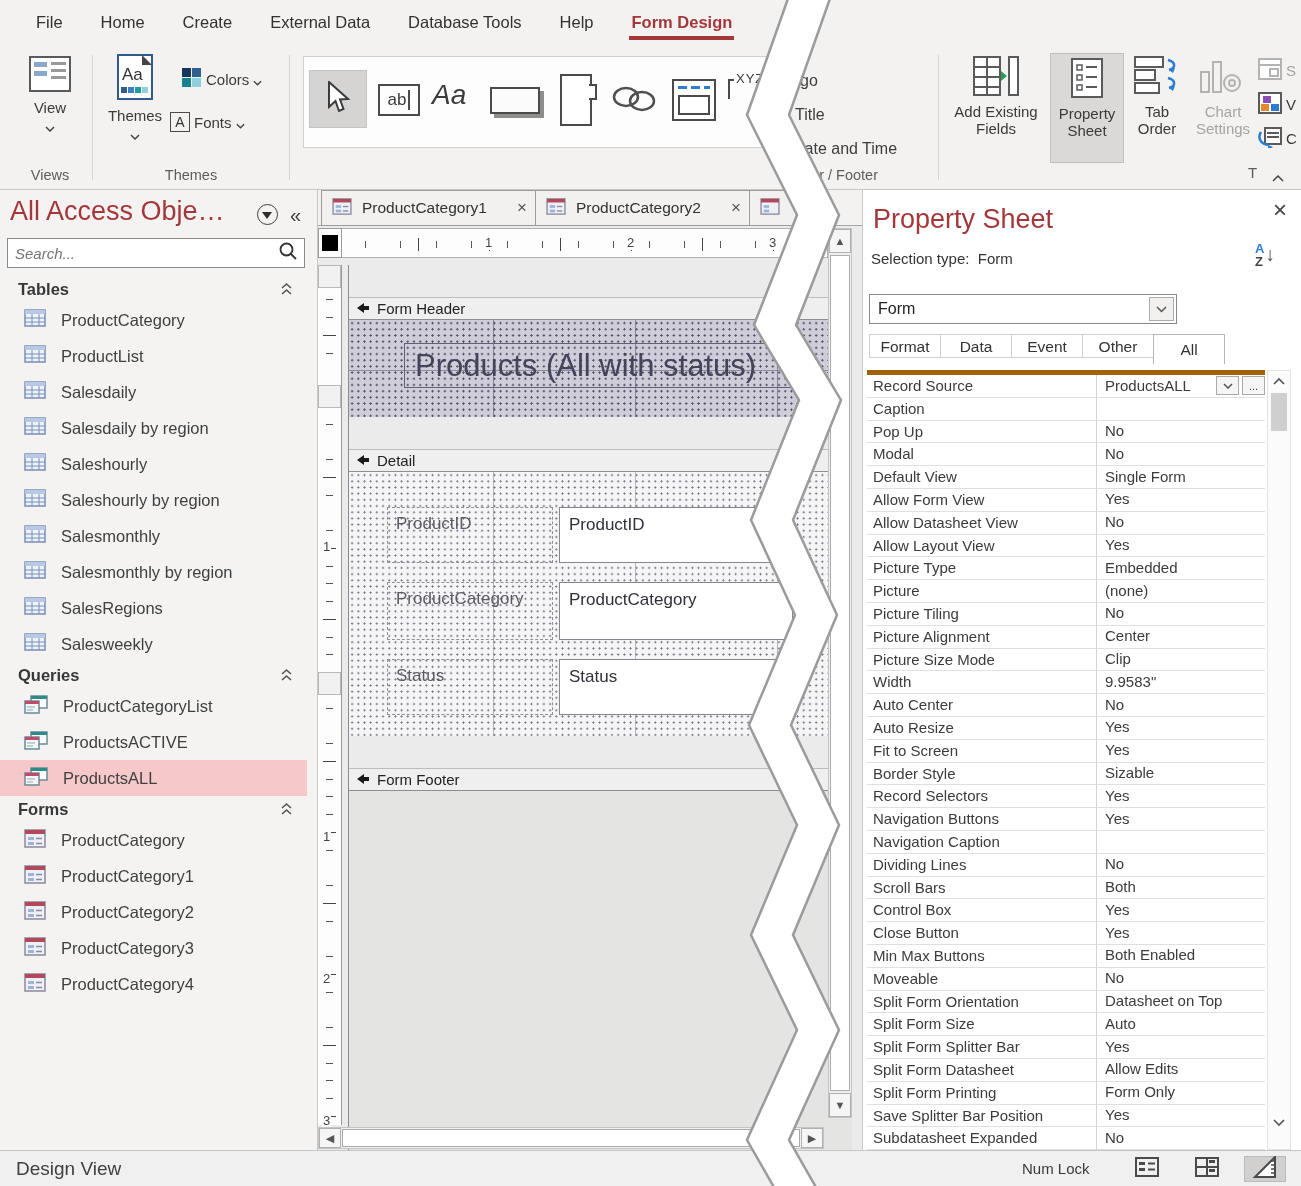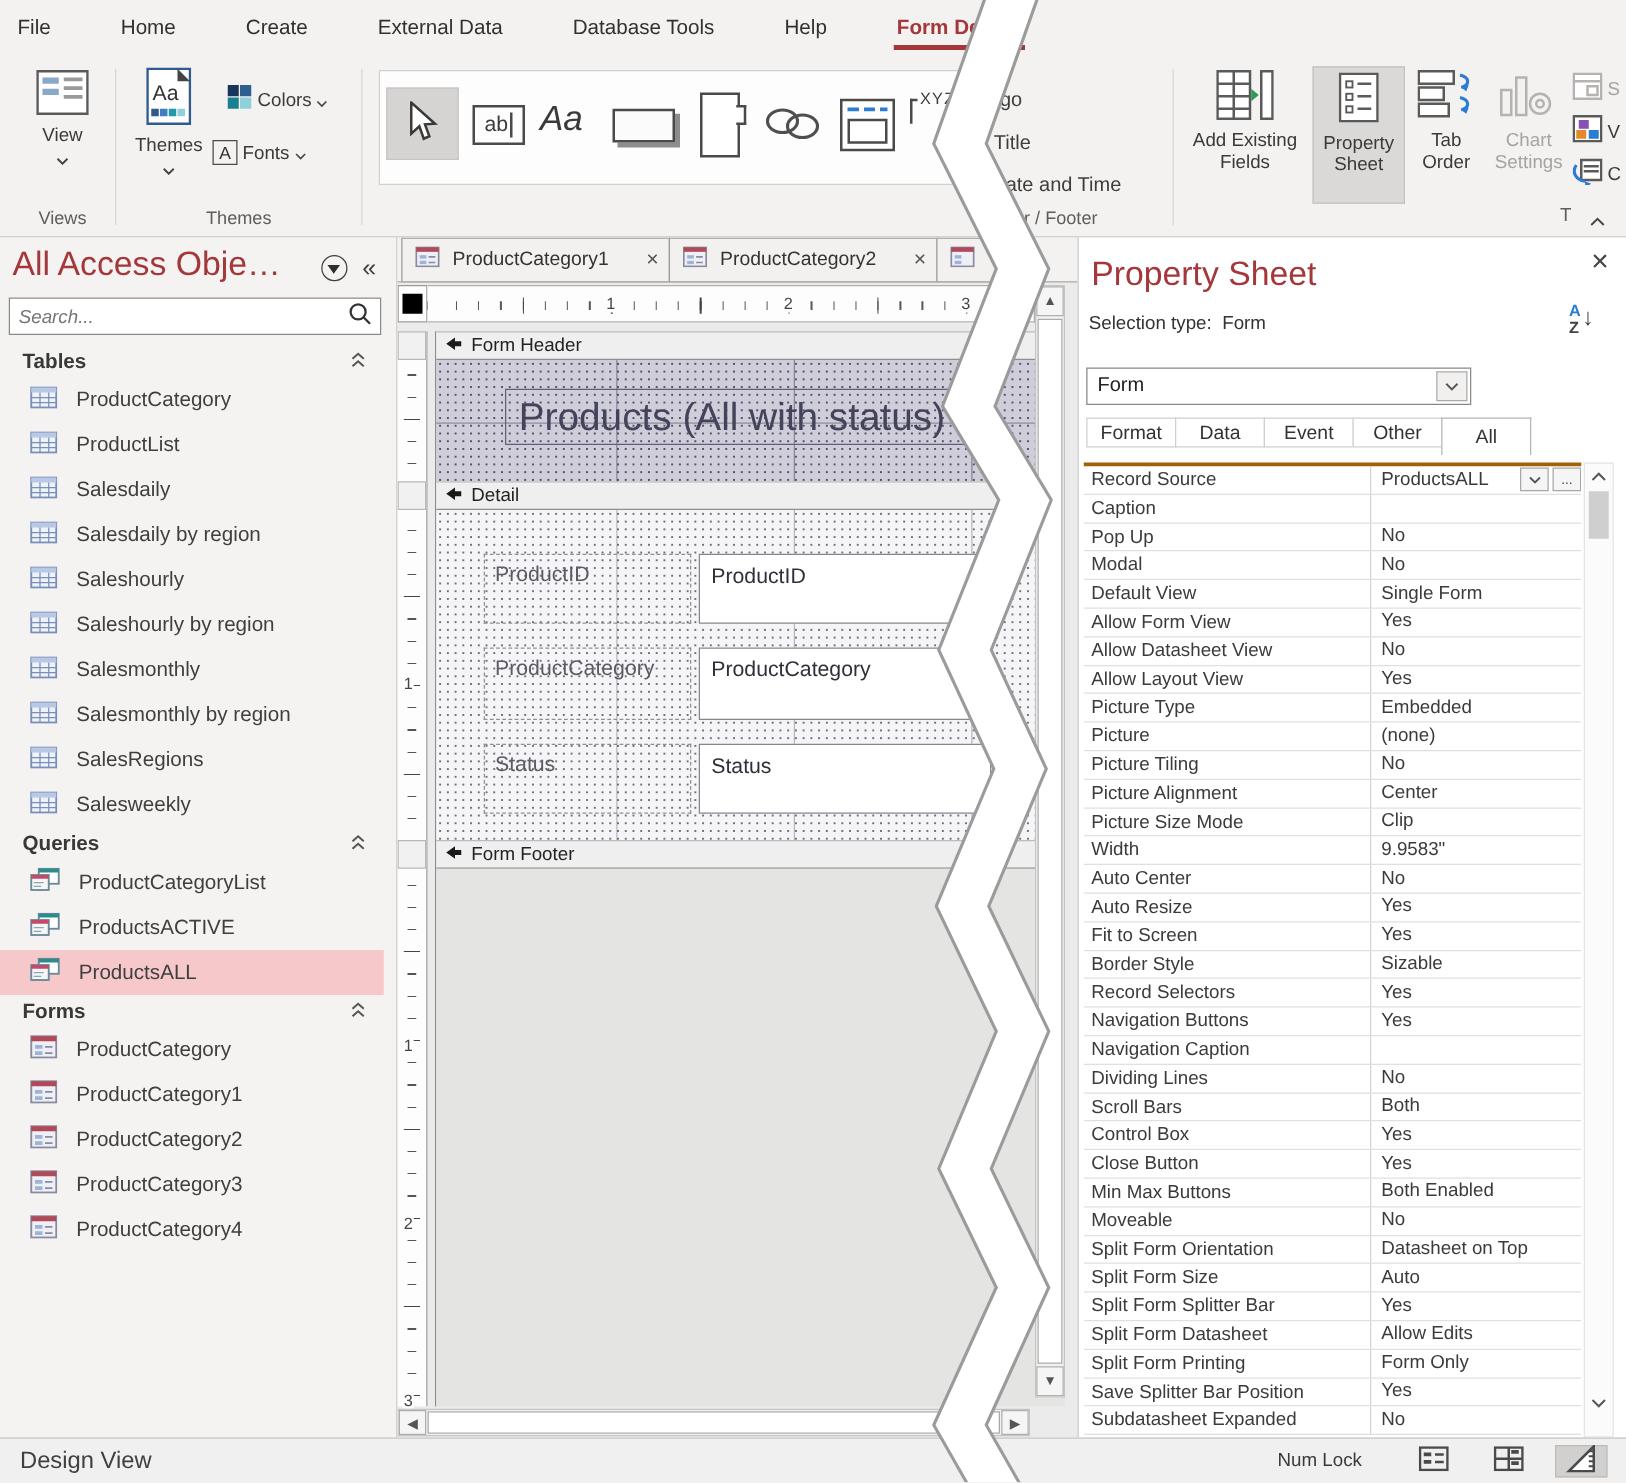--- a/index.html
+++ b/index.html
@@ -2,21 +2,21 @@
 <html><head>
 <meta charset="utf-8">
 <style>
   * { margin:0; padding:0; box-sizing:border-box; }
   html,body { width:1301px; height:1186px; }
   body { font-family:"Liberation Sans", sans-serif; background:#f3f2f1; overflow:hidden; }
   .app { position:relative; width:1301px; height:1186px; background:#f3f2f1; overflow:hidden; }
 
   
   .ribbon { position:absolute; left:0; top:0; width:1301px; height:190px; background:#f3f2f1; border-bottom:1px solid #c8c6c4; }
-  .ribbon-tabs { position:absolute; left:0; top:0; height:45px; display:flex; align-items:center; gap:28px; }
+  .ribbon-tabs { position:absolute; left:0; top:0; height:45px; display:flex; align-items:center; padding-left:22px; gap:10px; }
   .rtab { position:relative; font-size:16.5px; color:#323130; padding:6px 14px; cursor:pointer; white-space:nowrap; }
   .rtab.active { color:#a4373a; font-weight:bold; }
   .rtab.active::after { content:""; position:absolute; left:12px; right:12px; bottom:-2px; height:4px; background:#a4373a; }
   .grp-label { position:absolute; top:167px; font-size:14.5px; color:#5f5d5b; text-align:center; }
   .vsep { position:absolute; top:55px; height:125px; width:1px; background:#d8d6d4; }
 
   .bigbtn { position:absolute; display:flex; flex-direction:column; align-items:center; color:#3b3a39; font-size:15px; }
   .bigbtn .blabel { margin-top:4px; text-align:center; line-height:17px; }
   .chev { display:inline-block; margin-top:2px; }
   .btn-active { background:#dbd9d7; border:1px solid #c3c1bf; }
@@ -80,21 +80,21 @@
   
   .ruler-v { position:absolute; left:0; top:75px; width:24px; height:860px; background:#fdfdfd; border-right:1px solid #9a9a9a; }
   .ruler-v .minor { position:absolute; top:0; bottom:0; left:8px; width:7px;
       background:repeating-linear-gradient(to bottom,transparent 0 16.75px,#555 16.75px 17.75px); }
   .ruler-v .major { position:absolute; top:0; bottom:0; left:5px; width:13px;
       background:repeating-linear-gradient(to bottom,transparent 0 70px,#444 70px 71px); }
   .rnum-v { position:absolute; left:4px; font-size:13px; color:#444; background:#fdfdfd; padding:2px 1px; }
   .ruler-blank { position:absolute; left:0; width:23px; height:23px; background:#f1f1f1; border:1px solid #b8b8b8; }
   
   .formarea { position:absolute; left:30px; top:75px; width:504px; border-left:1px solid #8c8c8c; }
-  .secbar { height:23px; background:#efefef; border-top:1px solid #bcbcbc; border-bottom:1px solid #8e8e8e; display:flex; align-items:center; }
+  .secbar { height:23px; background:#efefef; border-top:1px solid #bcbcbc; border-bottom:1px solid #8e8e8e; display:flex; align-items:center;margin-top:32px; }
   .secbar .sec-txt { font-size:15px; color:#222; margin-left:7px; }
   .dotted { position:relative; }
   .hdrarea { height:97px; background-color:#d0cddb;
       background-image:radial-gradient(#52525f 0.9px,transparent 1.05px); background-size:6.2px 6.2px; }
   .detailarea { height:264px; background-color:#f5f5f7;
       background-image:radial-gradient(#6f6f7d 0.85px,transparent 1px); background-size:6.2px 6.2px; }
   .vline { position:absolute; top:0; bottom:0; width:1px; background:rgba(75,75,100,0.55); }
   .title-box { position:absolute; left:55px; top:23px; width:388px; height:45px; border:1px solid #60607a; }
   .title-box .ttl { font-size:31px; color:#43435a; line-height:43px; padding-left:10px; white-space:nowrap; }
   .hline { position:absolute; left:0; right:0; height:1px; background:rgba(75,75,100,0.5); }
@@ -117,21 +117,21 @@
   .ps-az { position:absolute; right:26px; top:52px; display:flex; align-items:flex-start; }
   .ps-az .azcol { display:flex; flex-direction:column; line-height:13px; font-size:13px; font-weight:bold; }
   .ps-az .a { color:#2b7cd3; } .ps-az .z { color:#444; }
   .ps-az .arr { font-size:19px; color:#444; margin-left:1px; margin-top:2px; }
   .ps-combo { position:absolute; left:6px; top:104px; width:308px; height:30px; border:1px solid #888; background:#fff; }
   .ps-combo .cval { font-size:16px; color:#222; line-height:28px; padding-left:8px; }
   .ps-combo .cbtn { position:absolute; right:2px; top:2px; width:25px; height:24px; background:#f1f0ef; border:1px solid #ababab; display:flex; align-items:center; justify-content:center; }
   .ps-tabs { position:absolute; left:6px; top:144px; height:30px; display:flex; align-items:flex-start; }
   .ptab { height:24px; line-height:23px; text-align:center; font-size:15.5px; color:#333; border:1px solid #cfcfcf; background:#fff; margin-right:-1px; }
   .ptab.active { height:30px; line-height:29px; border:1px solid #b5b5b5; border-bottom:none; position:relative; z-index:2; }
-  .ps-grid { position:absolute; left:4px; top:180px; width:398px; height:780px; border-top:3px solid #a16207; overflow:hidden; }
+  .ps-grid { position:absolute; left:4px; top:180px; width:398px; height:780px; border-top:5px solid #a16207; overflow:hidden; }
   .prow { display:flex; height:22.8px; }
   .pname { width:230px; font-size:15px; color:#3b3b3b; line-height:22.8px; padding-left:6px; border-bottom:1px solid #e0e0e0; border-right:1px solid #d4d4d4; overflow:hidden; white-space:nowrap; }
   .pval { flex:1; font-size:15px; color:#3b3b3b; line-height:22.8px; padding-left:8px; border-bottom:1px solid #e0e0e0; overflow:hidden; white-space:nowrap; display:flex; align-items:center; padding-top:0; }
   .pval span { line-height:22.8px; }
   .minibtn { width:23px; height:19px; background:#f5f5f5; border:1px solid #a9a9a9; display:flex; align-items:center; justify-content:center; font-size:11px; color:#444; margin-left:3px; flex:none; }
   .ps-scroll { position:absolute; left:404px; top:180px; width:24px; height:780px; background:#fbfbfb; border:1px solid #e4e4e4; }
   .ps-scroll .chevbox { position:absolute; left:0; width:22px; height:20px; display:flex; align-items:center; justify-content:center; }
   .ps-thumb { position:absolute; left:3px; top:22px; width:16px; height:38px; background:#cfcfcf; }
 
   

